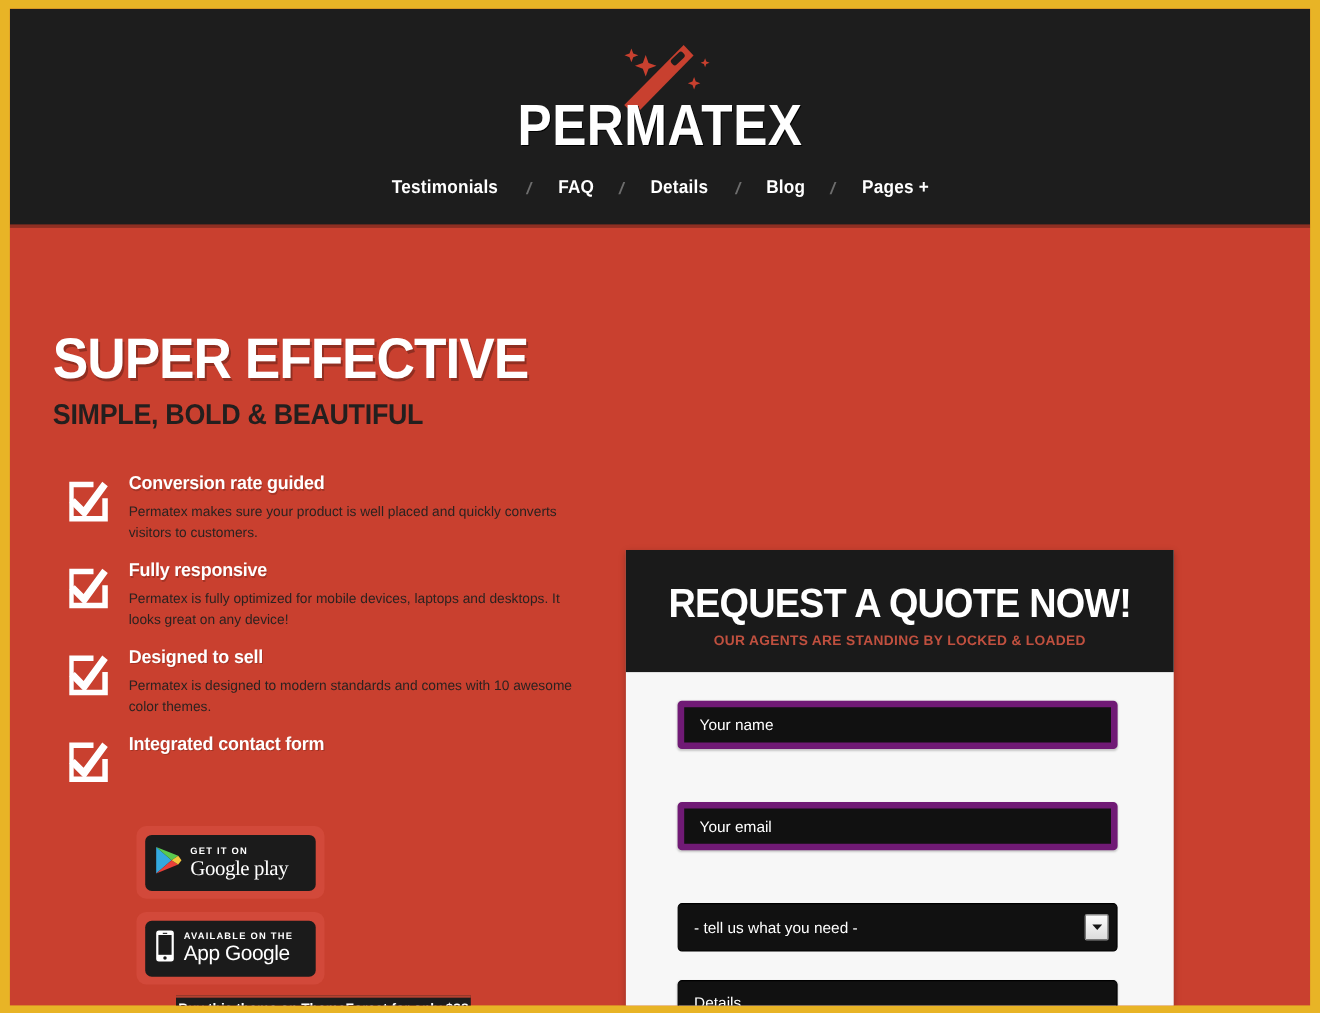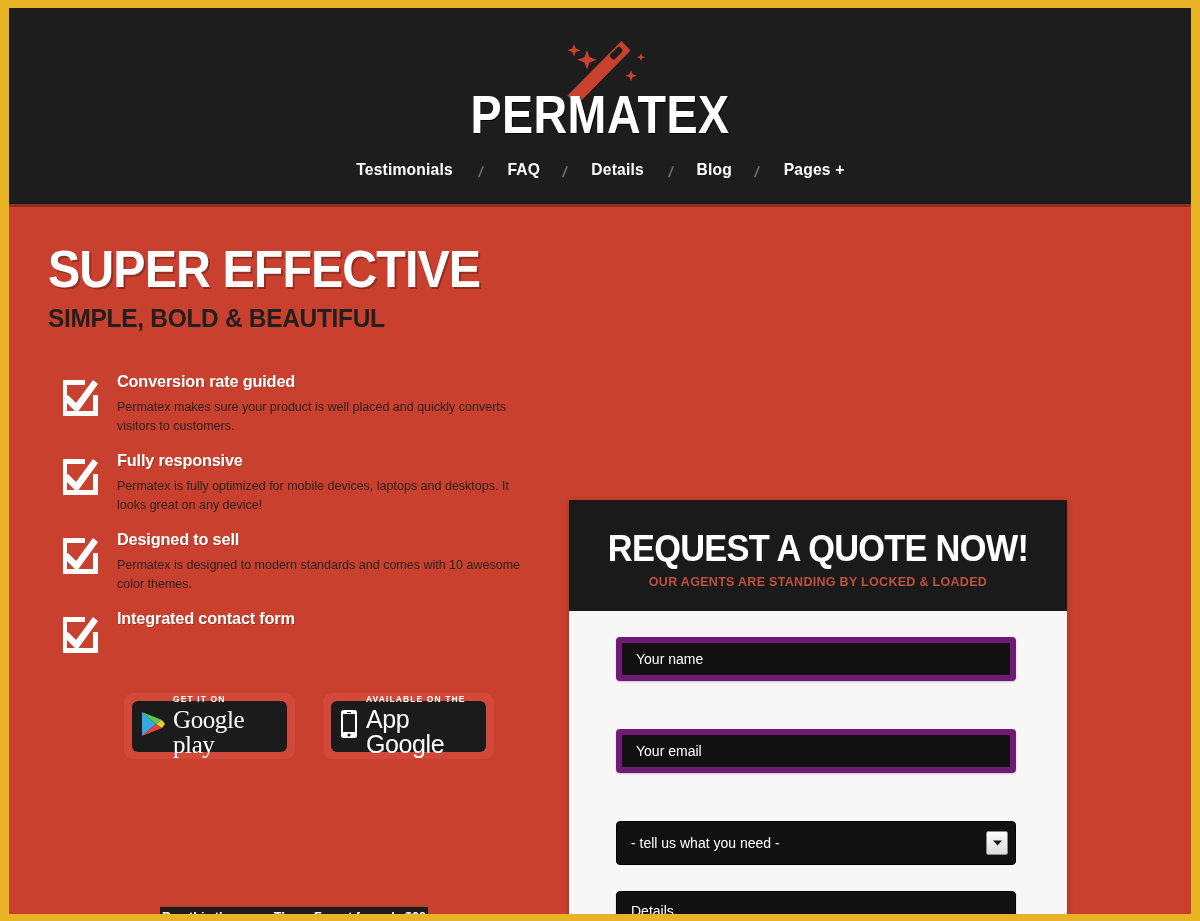--- a/index.html
+++ b/index.html
@@ -95,21 +95,21 @@
     position: relative;
     height: 670px;
     background: #c9402f;
     display: flex;
     padding-left: 39px;
     padding-top: 0px;
   }
 
   #hero-left {
     width: 516px;
-    padding-top: 36px;
+    padding-top: 94px;
     position: relative;
   }
 
   #hero-headline {
     color: #ffffff;
     font-size: 52px;
     line-height: 52px;
     font-weight: bold;
     letter-spacing: -1px;
     font-family: "Liberation Sans Narrow", "Liberation Sans", sans-serif;
@@ -164,21 +164,22 @@
     font-size: 12.5px;
     line-height: 18.5px;
     max-width: 405px;
     font-family: "Liberation Sans", sans-serif;
   }
 
   #app-badges {
     margin-top: 22px;
     margin-left: 76px;
     display: flex;
-    gap: 28px;
+    gap: 12px;
+    flex-direction: column;
   }
   .badge {
     width: 171px;
     height: 66px;
     border-radius: 9px;
     background: #d2493a;
     display: flex;
     align-items: center;
     justify-content: center;
     cursor: pointer;
@@ -194,21 +195,21 @@
     gap: 7px;
   }
   .badge-text { color: #fff; line-height: 1; }
   .badge-top {
     font-size: 8.5px;
     font-weight: bold;
     letter-spacing: 1.1px;
     display: block;
   }
   .badge-bottom {
-    font-size: 25px;
+    font-size: 19px;
     display: block;
     margin-top: 3px;
     letter-spacing: -0.4px;
   }
   .badge-bottom.serif { font-family: "Liberation Serif", serif; }
 
   
   #quote-panel {
     position: absolute;
     left: 560px;

